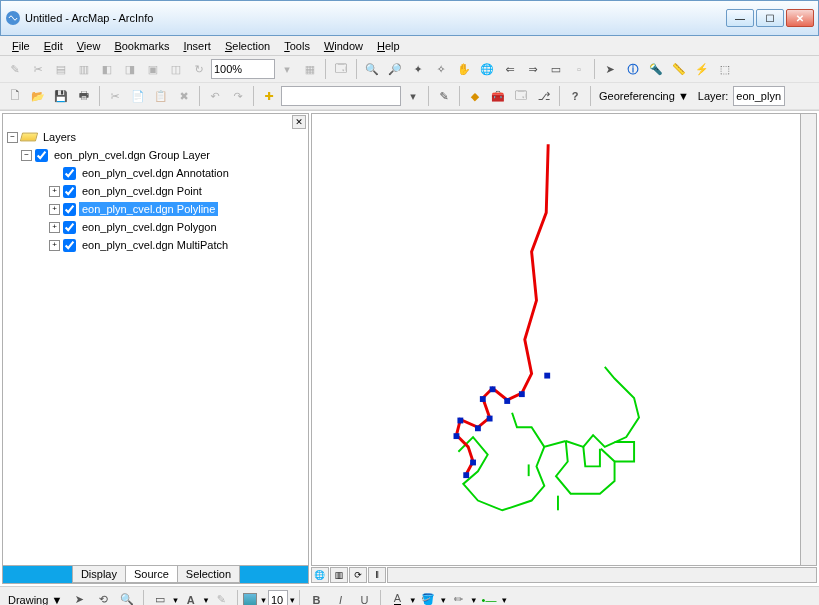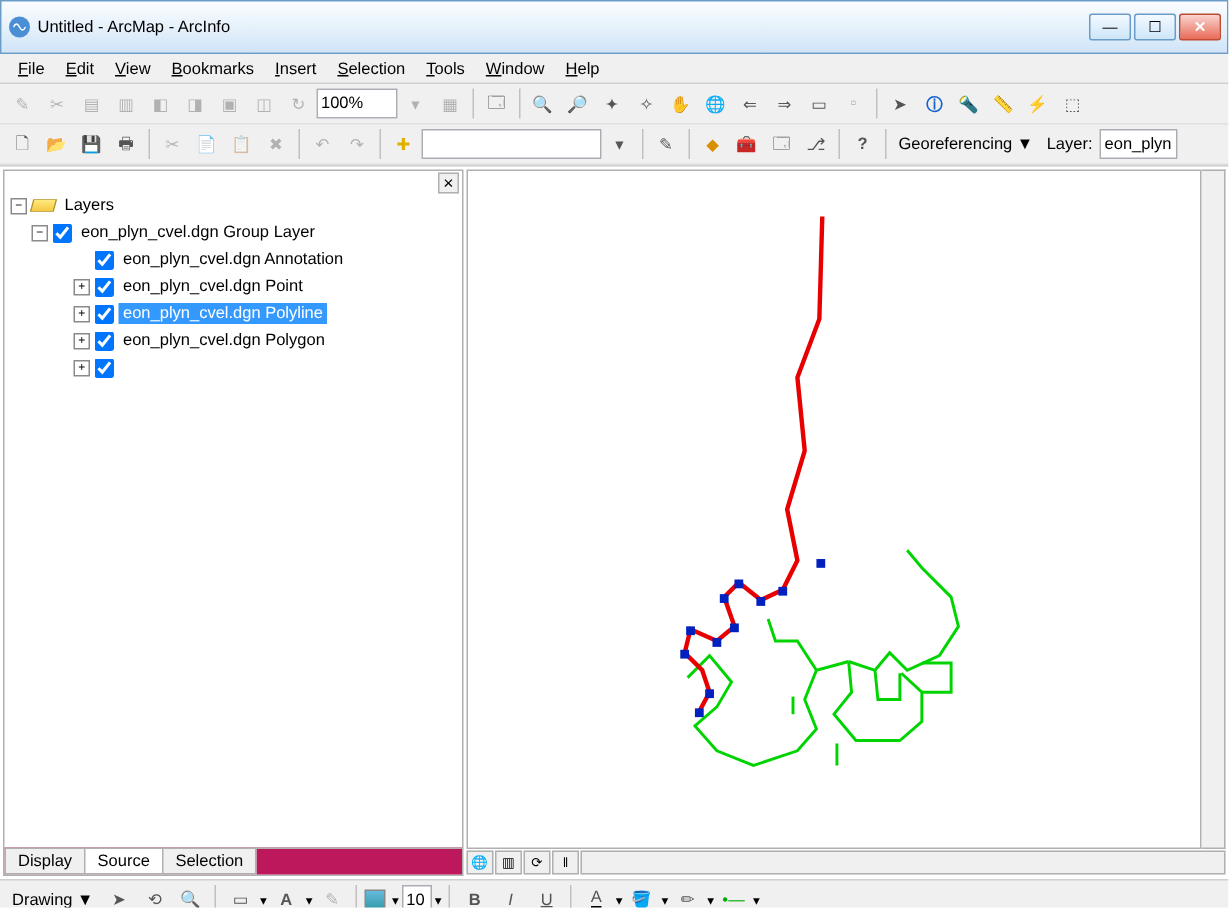--- a/index.html
+++ b/index.html
@@ -32,21 +32,21 @@
 .toc { width: 307px; border: 1px solid #b0b0b0; margin: 2px; background: #fff; display: flex; flex-direction: column; position: relative; }
 .toc-close { position: absolute; right: 2px; top: 1px; width: 14px; height: 14px; border: 1px solid #b0b0b0; background: #f0f0f0; display: flex; align-items: center; justify-content: center; font-size: 9px; }
 .toc-tree { flex: 1; padding: 14px 4px 4px 4px; overflow: auto; }
 .tree-row { display: flex; align-items: center; height: 18px; white-space: nowrap; }
 .tree-row .expand { width: 11px; height: 11px; border: 1px solid #8a8a8a; margin-right: 3px; display: flex; align-items: center; justify-content: center; font-size: 8px; line-height: 1; color: #000; background: #fff; }
 .tree-row .noexpand { width: 14px; }
 .tree-row .chk { width: 13px; height: 13px; margin-right: 3px; }
 .tree-row .label { padding: 1px 3px; }
 .tree-row.selected .label { background: #3399ff; color: #fff; }
 .layers-icon { width: 16px; height: 14px; margin-right: 3px; display: inline-block; background: linear-gradient(#ffe97d,#f6c944); border: 1px solid #b89420; transform: skewX(-15deg) scaleY(0.6); }
-.toc-tabs { display: flex; border-top: 1px solid #b0b0b0; background: #be185d; }
+.toc-tabs { display: flex; border-top: 1px solid #b0b0b0; background: #0ea5e9; justify-content: center; }
 .toc-tab { padding: 2px 8px; border: 1px solid #b0b0b0; border-top: none; margin-right: -1px; background: #f0f0f0; }
 .toc-tab.active { background: #fff; }
 
 
 .mapwrap { flex: 1; display: flex; flex-direction: column; margin: 2px 2px 2px 0; }
 .mapview { flex: 1; border: 1px solid #b0b0b0; background: #fff; position: relative; overflow: hidden; }
 .mapview svg { width: 100%; height: 100%; }
 .map-scroll-v { width: 16px; background: #f0f0f0; border: 1px solid #b0b0b0; border-left: none; }
 .map-bottom { display: flex; align-items: center; height: 18px; }
 .map-bottom .btnsmall { width: 18px; height: 16px; border: 1px solid #b0b0b0; background: #f0f0f0; display: flex; align-items: center; justify-content: center; font-size: 9px; margin-right: 1px; }
@@ -91,21 +91,21 @@
   <div class="toolbar-row">
     <button class="tbtn disabled">✎</button>
     <button class="tbtn disabled">✂</button>
     <button class="tbtn disabled">▤</button>
     <button class="tbtn disabled">▥</button>
     <button class="tbtn disabled">◧</button>
     <button class="tbtn disabled">◨</button>
     <button class="tbtn disabled">▣</button>
     <button class="tbtn disabled">◫</button>
     <button class="tbtn disabled">↻</button>
-    <input class="tcombo" style="width: 54px;" value="100%">
+    <input class="tcombo" style="width: 64px;" value="100%">
     <span class="tbtn disabled">▾</span>
     <button class="tbtn disabled">▦</button>
     <div class="tsep"></div>
     <button class="tbtn">🗔</button>
     <div class="tsep"></div>
     <button class="tbtn">🔍</button>
     <button class="tbtn">🔎</button>
     <button class="tbtn">✦</button>
     <button class="tbtn">✧</button>
     <button class="tbtn">✋</button>
@@ -185,20 +185,21 @@
         <span class="label">eon_plyn_cvel.dgn Polyline</span>
       </div>
       <div class="tree-row" style="padding-left:42px">
         <span class="expand">+</span>
         <input type="checkbox" class="chk" checked="" style="">
         <span class="label">eon_plyn_cvel.dgn Polygon</span>
       </div>
       <div class="tree-row" style="padding-left:42px">
         <span class="expand">+</span>
         <input type="checkbox" class="chk" checked="" style="">
+        <span class="label">eon_plyn_cvel.dgn MultiPatch</span>
       </div>
     </div>
     <div class="toc-tabs">
       <div class="toc-tab">Display</div>
       <div class="toc-tab active">Source</div>
       <div class="toc-tab">Selection</div>
     </div>
   </div>
 
   <div class="mapwrap">

